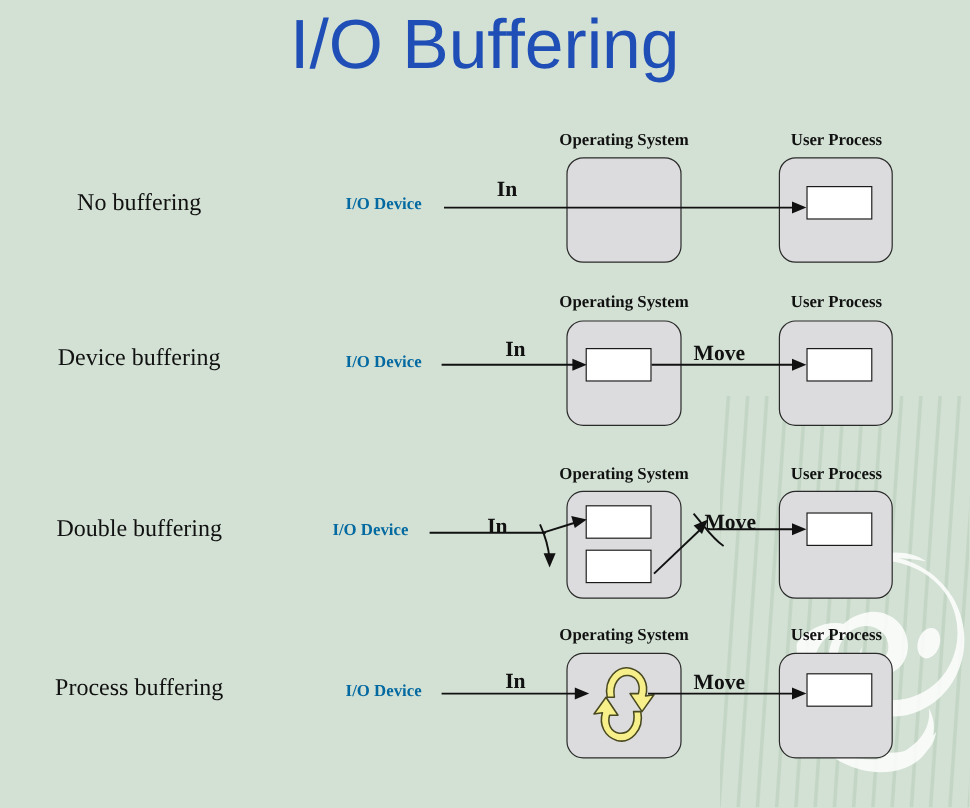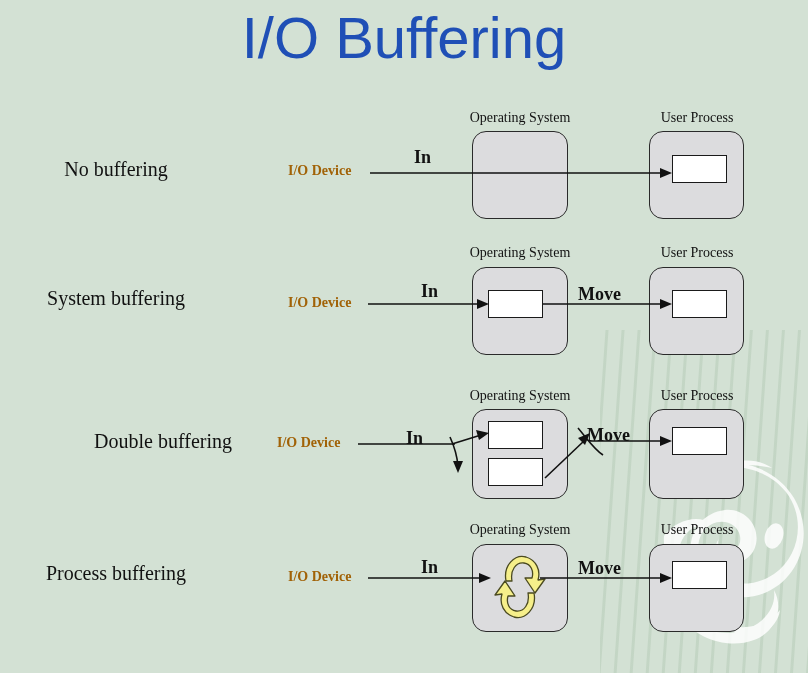--- a/index.html
+++ b/index.html
@@ -73,35 +73,35 @@
     font-size: 20px;
     color: #111111;
     white-space: nowrap;
     text-align: center;
   }
   .dev-label {
     position: absolute;
     font-family: "Liberation Serif", "DejaVu Serif", serif;
     font-weight: bold;
     font-size: 14px;
-    color: #a16207;
+    color: #0369a1;
     white-space: nowrap;
   }
   .edge-label {
     position: absolute;
     font-family: "Liberation Serif", "DejaVu Serif", serif;
     font-weight: bold;
     font-size: 18px;
     color: #111111;
     white-space: nowrap;
   }
   .box-caption {
     position: absolute;
     font-family: "Liberation Serif", "DejaVu Serif", serif;
-    font-weight: normal;
+    font-weight: bold;
     font-size: 14px;
     color: #111111;
     white-space: nowrap;
     text-align: center;
   }
 
   
   .container-box {
     position: absolute;
     background: #dcdcde;
@@ -174,21 +174,21 @@
     <div class="dev-label" style="left:288px; top:163px;">I/O Device</div>
     <div class="edge-label" style="left:414px; top:147px;">In</div>
 
     <svg class="arrow-svg" style="left:0px; top:0px; width:808px; height:260px;">
       <line class="arrow-line" x1="370" y1="173" x2="664" y2="173"></line>
       <polygon class="arrow-head" points="672,173 660,168 660,178"></polygon>
     </svg>
   </div>
 
   <div class="row">
-    <div class="row-label" style="left:0px; top:287px; width:232px;">System buffering</div>
+    <div class="row-label" style="left:0px; top:287px; width:232px;">Device buffering</div>
 
     <div class="box-caption" style="left:452px; top:245px; width:136px;">Operating System</div>
     <div class="box-caption" style="left:640px; top:245px; width:114px;">User Process</div>
 
     <div class="container-box" style="left:472px; top:267px; width:96px; height:88px;"></div>
     <div class="buffer-box" style="left:488px; top:290px; width:55px; height:28px;"></div>
 
     <div class="container-box" style="left:649px; top:267px; width:95px; height:88px;"></div>
     <div class="buffer-box" style="left:672px; top:290px; width:55px; height:28px;"></div>
 
@@ -198,21 +198,21 @@
 
     <svg class="arrow-svg" style="left:0px; top:0px; width:808px; height:400px;">
       <line class="arrow-line" x1="368" y1="304" x2="481" y2="304"></line>
       <polygon class="arrow-head" points="489,304 477,299 477,309"></polygon>
       <line class="arrow-line" x1="543" y1="304" x2="665" y2="304"></line>
       <polygon class="arrow-head" points="672,304 660,299 660,309"></polygon>
     </svg>
   </div>
 
   <div class="row">
-    <div class="row-label" style="left:0px; top:430px; width:232px;text-align:right;">Double buffering</div>
+    <div class="row-label" style="left:0px; top:430px; width:232px;">Double buffering</div>
 
     <div class="box-caption" style="left:452px; top:388px; width:136px;">Operating System</div>
     <div class="box-caption" style="left:640px; top:388px; width:114px;">User Process</div>
 
     <div class="container-box" style="left:472px; top:409px; width:96px; height:90px;"></div>
     <div class="buffer-box" style="left:488px; top:421px; width:55px; height:28px;"></div>
     <div class="buffer-box" style="left:488px; top:458px; width:55px; height:28px;"></div>
 
     <div class="container-box" style="left:649px; top:409px; width:95px; height:90px;"></div>
     <div class="buffer-box" style="left:672px; top:427px; width:55px; height:28px;"></div>

